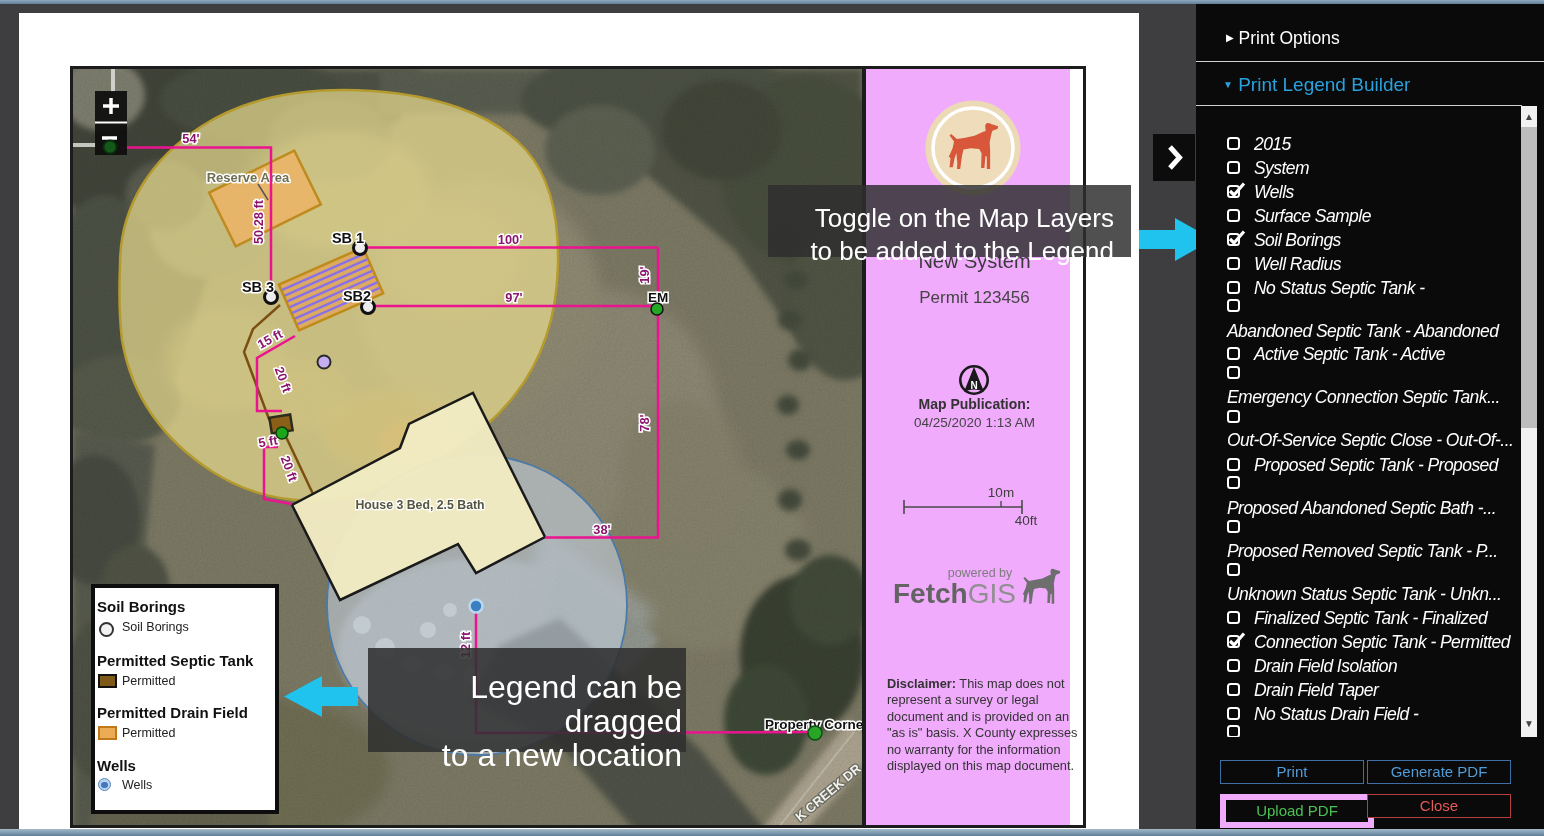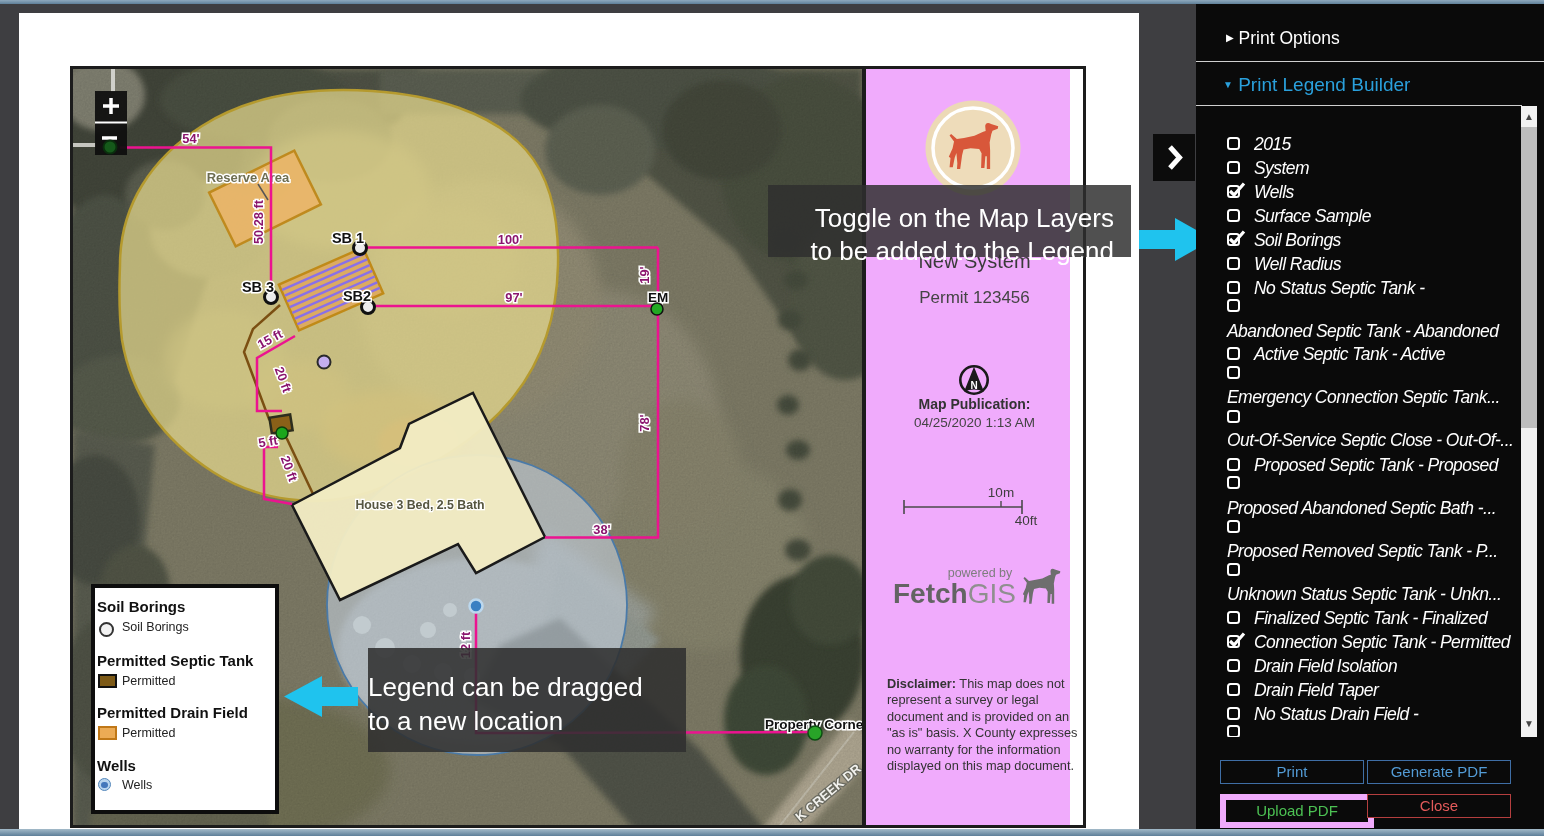--- a/index.html
+++ b/index.html
@@ -281,21 +281,21 @@
 
 <div class="abs" style="left:2px;top:169px;font-size:15px;font-weight:bold;color:#111;">Wells</div>
 
 <div class="abs" style="left:2.5px;top:190px;width:11px;height:11px;border-radius:50%;border:1.5px solid #5588bb;background:#b9d4ee;"></div>
 
 <div class="abs" style="left:6.25px;top:193.75px;width:6.5px;height:6.5px;border-radius:50%;background:#4477bb;"></div>
 
 <div class="abs" style="left:27px;top:190px;font-size:12.5px;color:#222;">Wells</div>
 </div>
 
-<div class="abs" style="left:368px;top:648px;width:318px;height:104px;background:rgba(47,47,47,0.87);color:#fff;font-size:26px;line-height:34px;padding:22px 20px 0 0;box-sizing:border-box;">Legend can be dragged<br>to a new location</div>
+<div class="abs" style="left:368px;top:648px;width:318px;height:104px;background:rgba(47,47,47,0.87);color:#fff;font-size:32px;line-height:34px;text-align:right;padding:22px 4px 0 0;box-sizing:border-box;">Legend can be dragged<br>to a new location</div>
 
 <svg class="abs" style="left:282px;top:674px;" width="78" height="45" viewBox="0 0 78 45">
 <path d="M2,22.5 L40,2 L40,13 L76,13 L76,32 L40,32 L40,43 Z" fill="#1fc3ee"></path>
 </svg>
 
 <div class="abs" style="left:768px;top:185px;width:363px;height:72px;background:rgba(47,47,47,0.84);color:#fff;font-size:26px;line-height:33px;text-align:right;padding:17px 17px 0 0;box-sizing:border-box;">Toggle on the Map Layers<br>to be added to the Legend</div>
 
 <svg class="abs" style="left:1137px;top:216px;" width="78" height="47" viewBox="0 0 78 47">
 <path d="M76,23.5 L38,2 L38,14 L2,14 L2,33 L38,33 L38,45 Z" fill="#1fc3ee"></path>
 </svg>

